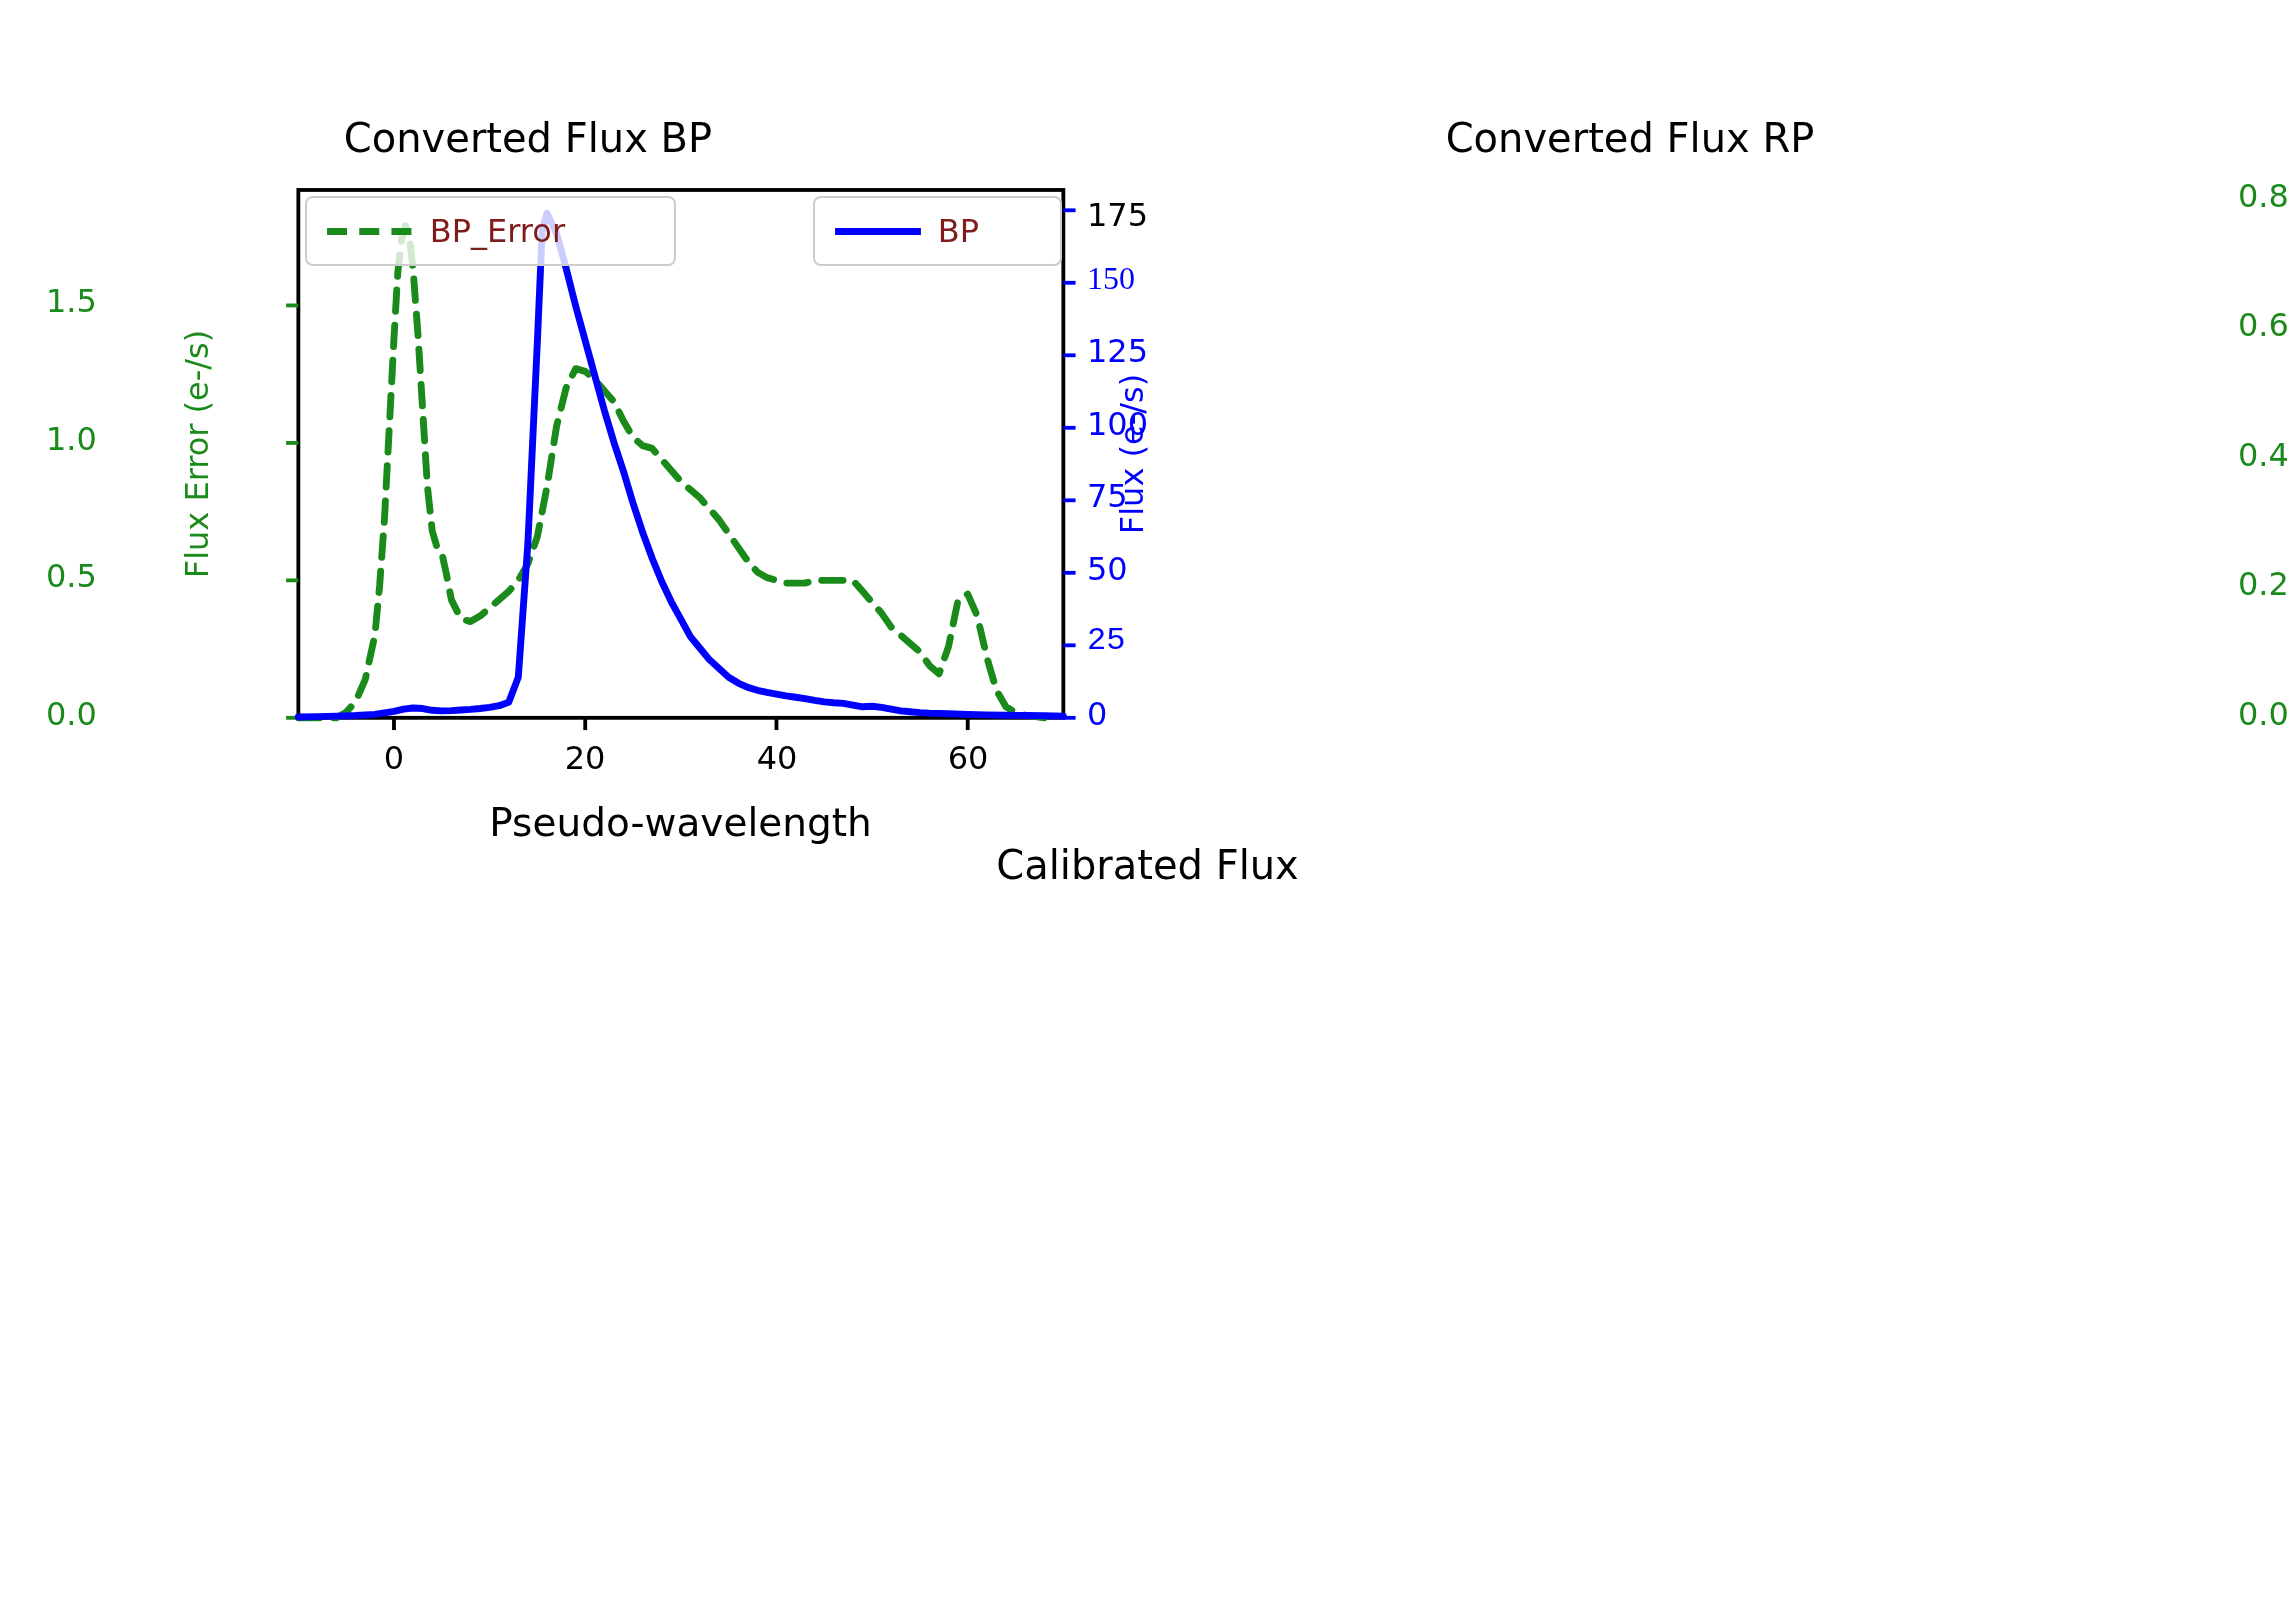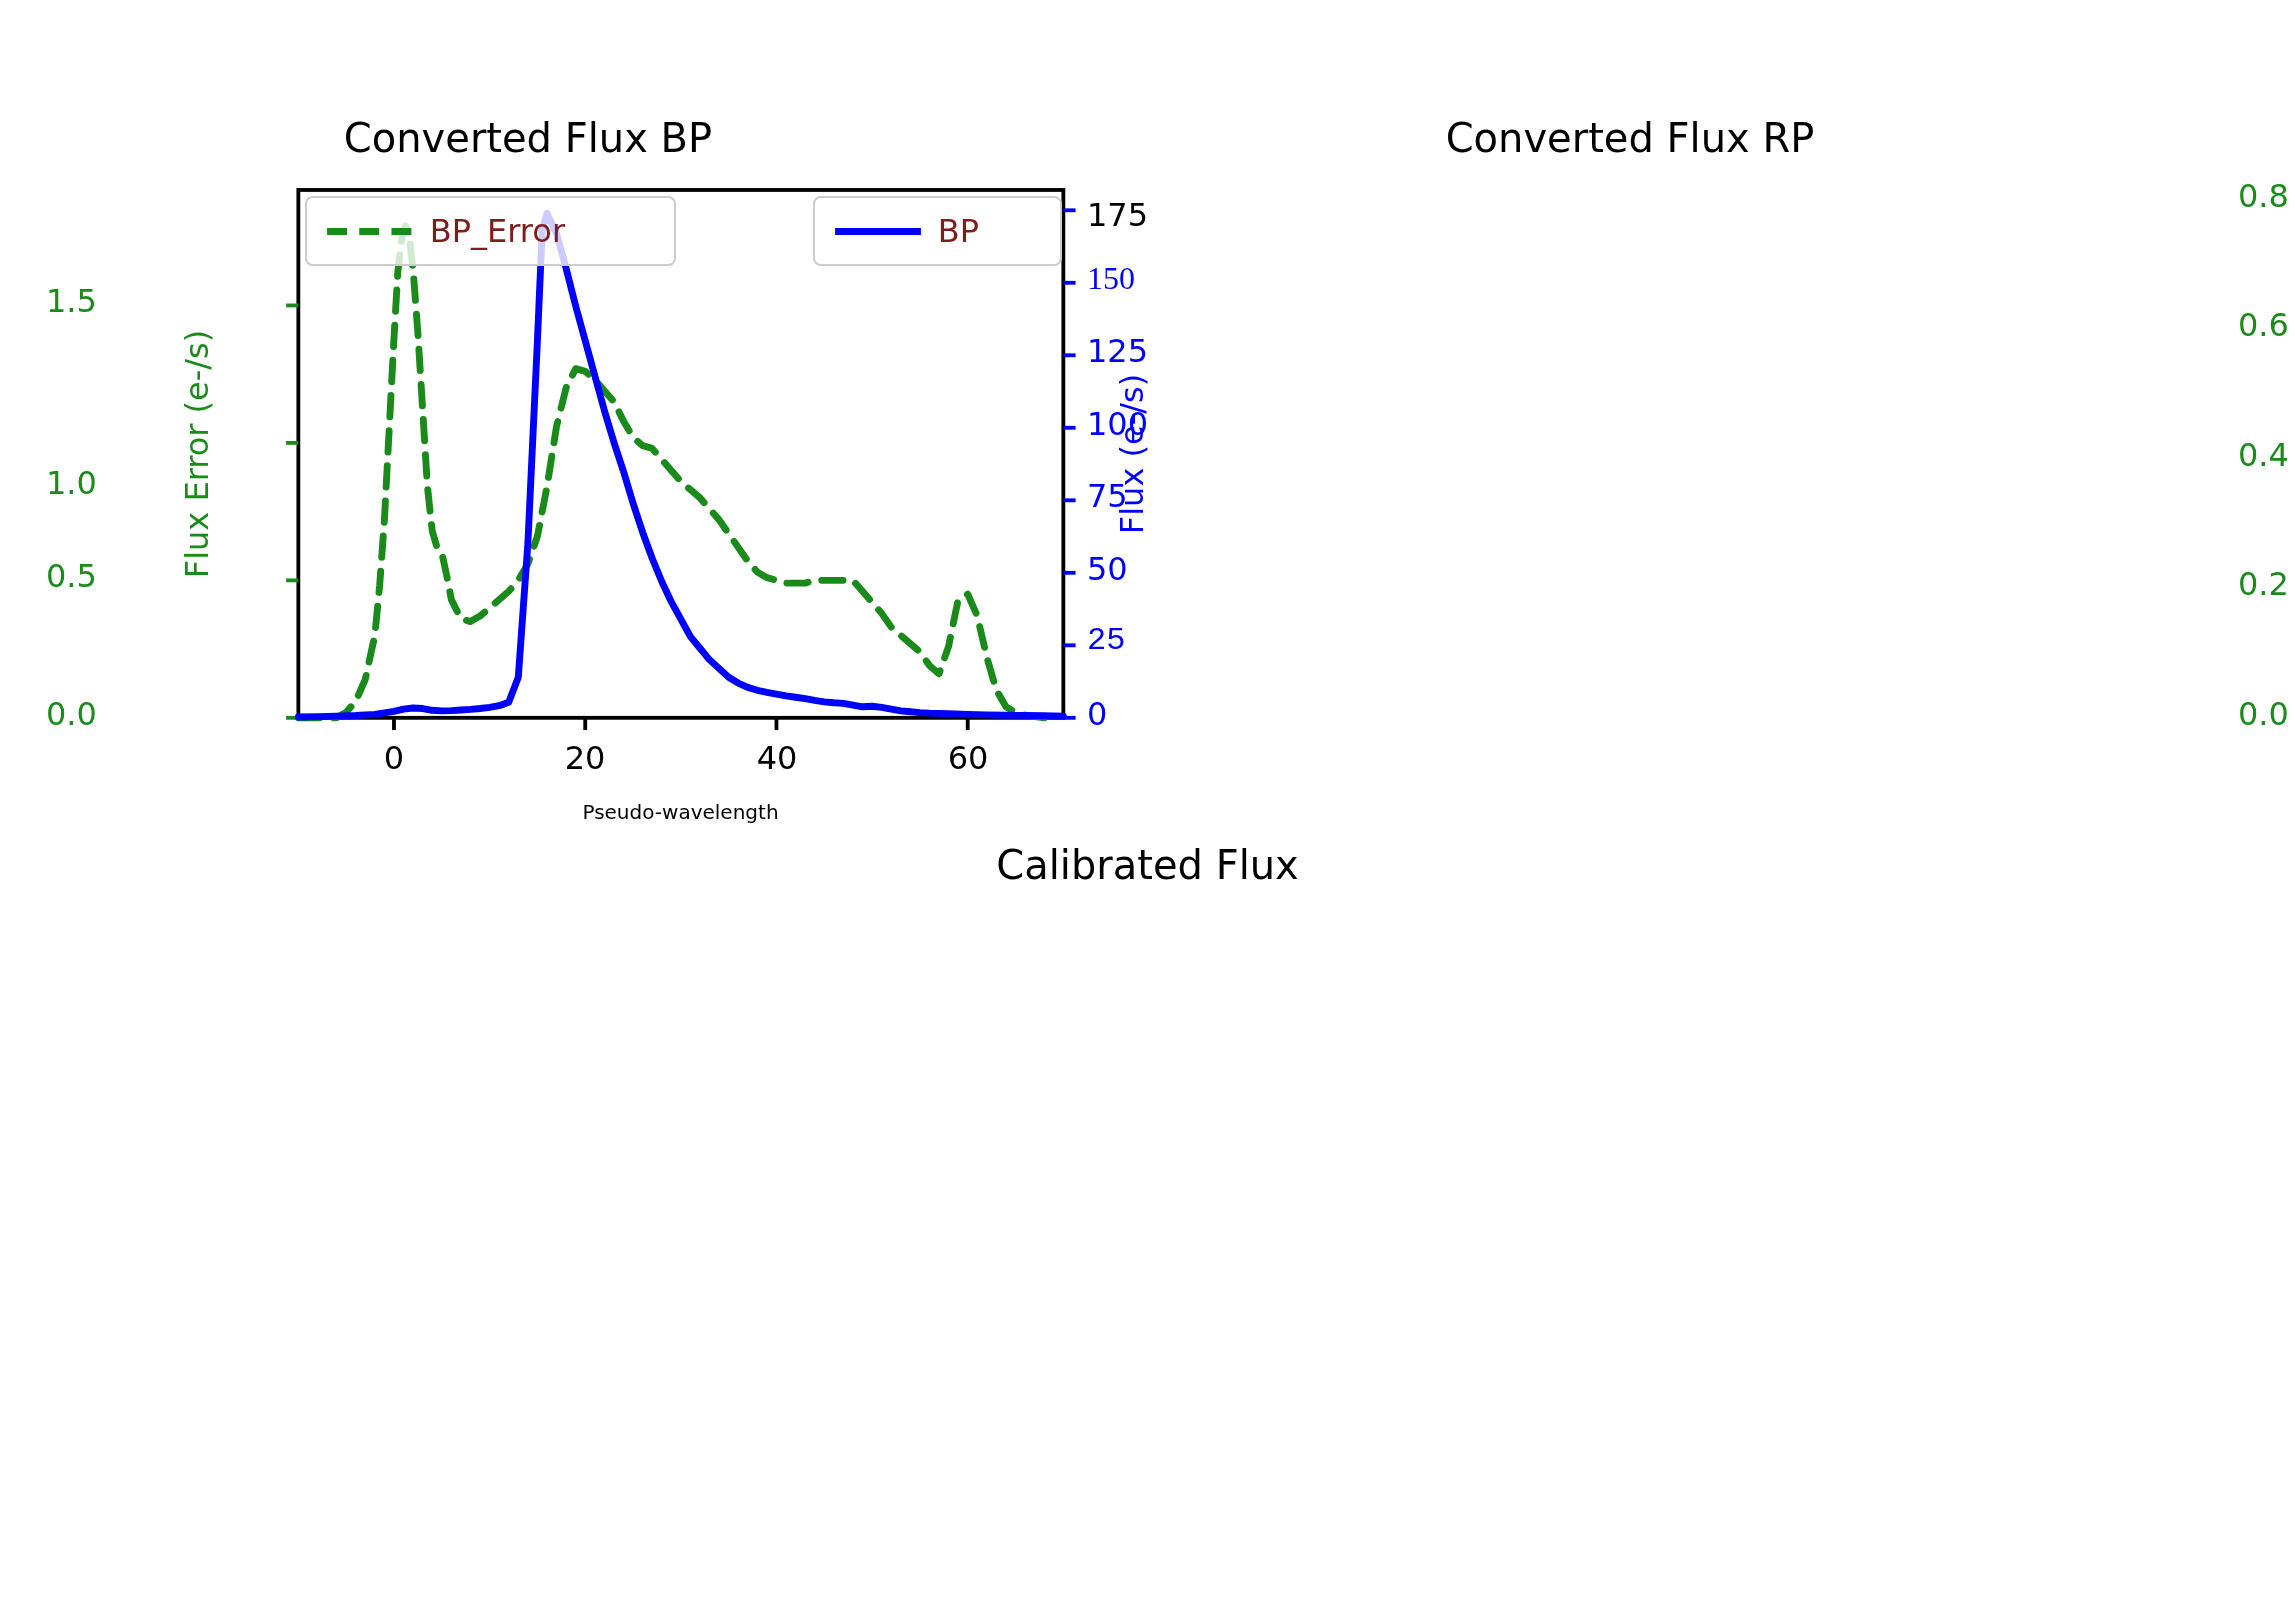--- a/index.html
+++ b/index.html
@@ -1,20 +1,20 @@
 <!DOCTYPE html>
 <html style="font-size:12.2px"><head>
 <meta charset="utf-8">
 <style>
   html,body{margin:0;padding:0;background:#ffffff;}
   body{width:2295px;height:1607px;font-family:"DejaVu Sans","Liberation Sans",sans-serif;overflow:hidden;}
   #root{position:relative;width:2295px;height:1607px;background:#ffffff;}
   .panel{position:absolute;}
   .title{position:absolute;text-align:center;color:#000;font-size:40px;white-space:nowrap;}
-  .axlabel{position:absolute;font-size:20px;white-space:nowrap;}
+  .axlabel{position:absolute;font-size:39px;white-space:nowrap;}
   .ylabel{position:absolute;font-size:32px;white-space:nowrap;transform-origin:0 0;}
   .tick{position:absolute;font-size:32px;white-space:nowrap;}
   .tickL{text-align:left;}
   .tickR{text-align:left;}
   .legend{position:absolute;border:2.3px solid #cccccc;border-radius:7.7px;background:rgba(255,255,255,0.80);
           display:flex;align-items:center;gap:13.8px;padding:7.7px 17px;box-sizing:border-box;}
   .legend .lglabel{font-size:32px;color:#7f1d1d;white-space:nowrap;}
   .lgline{display:block;}
   svg{display:block;}
 </style>
@@ -46,21 +46,21 @@
           <line x1="1390" y1="274.53846153846155" x2="1406" y2="274.53846153846155" stroke="#0000ff" stroke-width="5"></line>
           <polyline points="390.00,938.00 415.00,938.00 440.00,938.00 452.50,930.81 465.00,916.44 477.50,887.69 490.00,830.19 496.25,765.50 502.50,679.25 508.75,560.66 515.00,442.06 520.00,355.81 525.00,312.69 530.00,294.72 535.00,309.09 540.00,352.22 546.25,434.88 552.50,535.50 558.75,636.13 565.00,693.63 571.25,715.19 577.50,722.38 583.75,751.13 590.00,783.47 602.50,808.63 615.00,812.22 627.50,805.03 640.00,794.25 652.50,783.47 665.00,772.69 677.50,758.31 690.00,736.75 702.50,700.81 715.00,636.13 727.50,557.06 740.00,506.75 752.50,481.59 765.00,485.19 777.50,495.97 790.00,510.34 802.50,524.72 815.00,549.88 827.50,571.44 840.00,582.22 852.50,585.81 865.00,600.19 877.50,614.56 890.00,628.94 902.50,639.72 915.00,650.50 927.50,664.88 940.00,679.25 952.50,697.22 965.00,715.19 977.50,733.16 990.00,747.53 1002.50,754.72 1015.00,758.31 1027.50,761.91 1040.00,761.91 1052.50,761.91 1065.00,758.31 1077.50,758.31 1090.00,758.31 1102.50,758.31 1115.00,758.31 1127.50,772.69 1140.00,787.06 1152.50,801.44 1165.00,819.41 1177.50,830.19 1190.00,840.97 1202.50,851.75 1215.00,869.72 1227.50,880.50 1240.00,844.56 1252.50,783.47 1265.00,776.28 1277.50,805.03 1290.00,858.94 1302.50,902.06 1315.00,923.63 1327.50,930.81 1340.00,934.41 1365.00,938.00 1390.00,NaN" fill="none" stroke="#1a8a1a" stroke-width="9" stroke-linejoin="round" stroke-linecap="round" stroke-dasharray="28,18"></polyline>
           <polyline points="390.00,936.86 415.00,936.48 440.00,935.73 465.00,934.97 490.00,933.45 515.00,929.66 527.50,926.63 540.00,925.11 552.50,925.87 565.00,928.14 577.50,928.90 590.00,928.52 602.50,927.76 615.00,927.01 627.50,925.87 640.00,924.35 652.50,922.08 665.00,917.53 677.50,884.92 690.00,710.53 702.50,445.14 708.75,301.08 715.00,278.33 727.50,304.87 740.00,350.36 752.50,399.65 765.00,445.14 777.50,490.64 790.00,536.13 802.50,577.84 815.00,615.75 827.50,657.45 840.00,695.36 852.50,729.48 865.00,759.81 877.50,786.35 890.00,809.10 902.50,831.85 915.00,847.01 927.50,862.18 940.00,873.55 952.50,884.92 965.00,892.51 977.50,898.19 990.00,901.98 1002.50,904.64 1015.00,906.91 1027.50,909.19 1040.00,911.08 1052.50,912.98 1065.00,915.25 1077.50,917.15 1090.00,918.29 1102.50,919.04 1115.00,921.32 1127.50,923.59 1140.00,922.84 1152.50,924.35 1165.00,926.63 1177.50,928.90 1190.00,930.04 1202.50,931.18 1215.00,931.93 1240.00,932.69 1265.00,933.45 1290.00,934.21 1315.00,934.59 1340.00,934.97 1365.00,935.35 1390.00,935.73" fill="none" stroke="#0000ff" stroke-width="9" stroke-linejoin="round" stroke-linecap="round"></polyline>
         </svg>
         <div class="tick" style="left:287px;top:739px;width:214px;text-align:center;color:#000000;">0</div>
         <div class="tick" style="left:478px;top:739px;width:214px;text-align:center;color:#000000;">20</div>
         <div class="tick" style="left:670px;top:739px;width:214px;text-align:center;color:#000000;">40</div>
         <div class="tick" style="left:861px;top:739px;width:214px;text-align:center;color:#000000;">60</div>
         <div class="tick tickL" style="left:46px;top:695px;width:230px;color:#1a8a1a;">0.0</div>
         <div class="tick tickL" style="left:46px;top:557px;width:230px;color:#1a8a1a;">0.5</div>
-        <div class="tick tickL" style="left:46px;top:420px;width:230px;color:#1a8a1a;margin-top:44px;">1.0</div>
+        <div class="tick tickL" style="left:46px;top:420px;width:230px;color:#1a8a1a;">1.0</div>
         <div class="tick tickL" style="left:46px;top:282px;width:230px;color:#1a8a1a;">1.5</div>
         <div class="tick tickR" style="left:1087px;top:695px;width:230px;color:#0000ff;">0</div>
         <div class="tick tickR" style="left:1087px;top:622px;width:230px;color:#0000ff;font-family:Liberation Mono, monospace;">25</div>
         <div class="tick tickR" style="left:1087px;top:550px;width:230px;color:#0000ff;">50</div>
         <div class="tick tickR" style="left:1087px;top:477px;width:230px;color:#0000ff;">75</div>
         <div class="tick tickR" style="left:1087px;top:405px;width:230px;color:#0000ff;">100</div>
         <div class="tick tickR" style="left:1087px;top:332px;width:230px;color:#0000ff;">125</div>
         <div class="tick tickR" style="left:1087px;top:260px;width:230px;color:#0000ff;font-family:Liberation Serif, serif;">150</div>
         <div class="tick tickR" style="left:1087px;top:196px;width:230px;color:#000000;">175</div>
         <div class="axlabel" style="left:298px;top:800px;width:765px;text-align:center;color:#000000;">Pseudo-wavelength</div>

